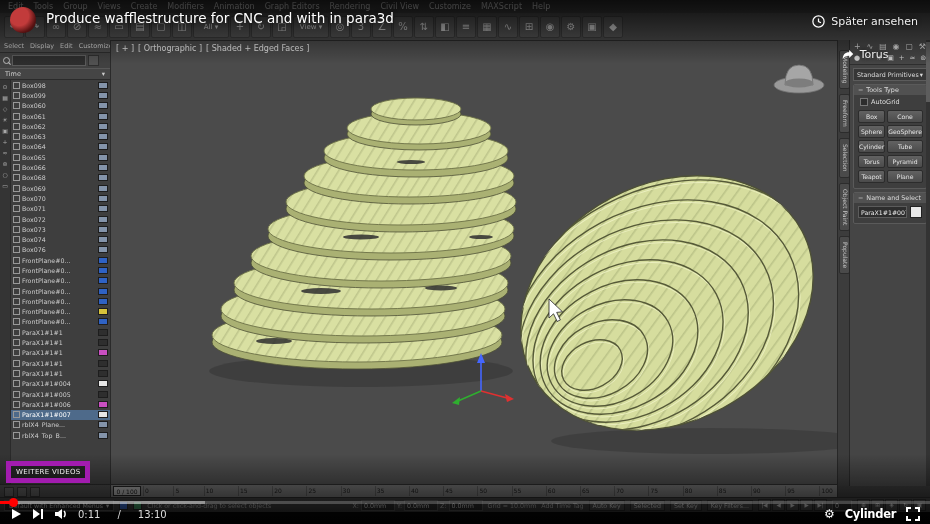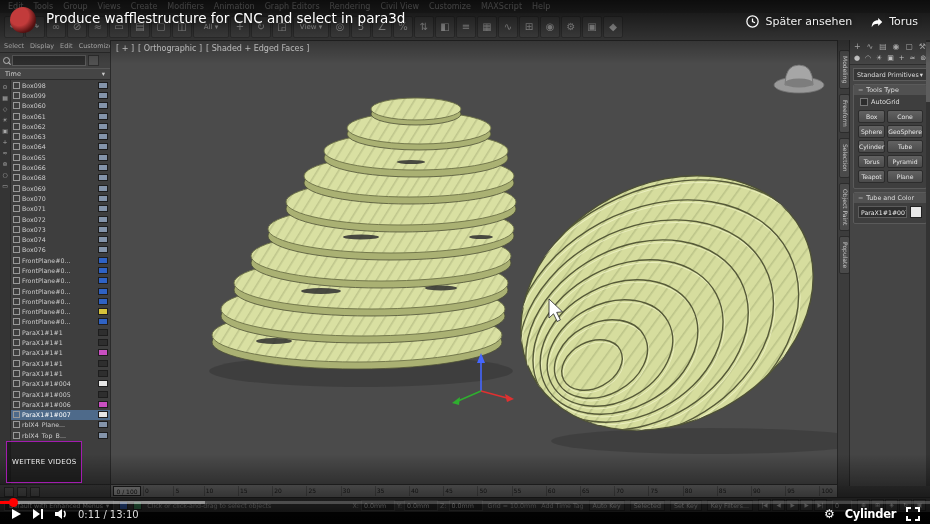--- a/index.html
+++ b/index.html
@@ -88,34 +88,34 @@
   .pb-icon,.nav-icon{width:11px;height:10px;background:#505050;border:1px solid #2c2c2c;display:inline-flex;
             align-items:center;justify-content:center;font-size:5.5px;color:#ddd;flex:none;}
   .bottom-black{position:absolute;left:0;right:0;bottom:0;height:12px;background:#060606;}
   
   .yt-top{position:absolute;left:0;top:0;right:0;height:64px;z-index:10;
           background:linear-gradient(rgba(0,0,0,.78),rgba(0,0,0,0));}
   .yt-avatar{position:absolute;left:10px;top:7px;width:26px;height:26px;border-radius:50%;
              background:radial-gradient(circle at 35% 35%,#c23b3b 0 40%,#571212 70%,#2a0808);}
   .yt-title{position:absolute;left:46px;top:10px;font-size:13.5px;color:#fff;text-shadow:0 0 4px rgba(0,0,0,.8);}
   .yt-actions{position:absolute;right:12px;top:14px;display:flex;gap:18px;align-items:center;color:#eee;
-              font-size:11px;text-shadow:0 0 4px rgba(0,0,0,.8);}
+              font-size:11px;text-shadow:0 0 4px rgba(0,0,0,.8);flex-direction:column;}
   .yt-action{display:flex;gap:5px;align-items:center;}
   .yt-bottom-grad{position:absolute;left:0;right:0;bottom:0;height:70px;z-index:9;
                   background:linear-gradient(rgba(0,0,0,0),rgba(0,0,0,.85));}
-  .more-videos{position:absolute;left:6px;bottom:41px;z-index:11;border:1px solid #a21caf;color:#eee;
-               background:rgba(15,15,15,.55);font-size:7px;padding:16px 5px;letter-spacing:.3px;}
+  .more-videos{position:absolute;left:6px;bottom:41px;z-index:11;border:5px solid #a21caf;color:#eee;
+               background:rgba(15,15,15,.55);font-size:7px;padding:2px 5px;letter-spacing:.3px;}
   .yt-progress{position:absolute;left:0;right:0;bottom:20px;height:3px;background:rgba(255,255,255,.22);z-index:12;}
   .yt-buffer{position:absolute;left:0;top:0;height:100%;background:rgba(255,255,255,.4);}
   .yt-played{position:absolute;left:0;top:0;height:100%;background:#f00;}
   .yt-knob{position:absolute;top:-3px;width:9px;height:9px;border-radius:50%;background:#f00;}
   .yt-controls{position:absolute;left:0;right:0;bottom:0;height:20px;z-index:12;display:flex;align-items:center;
                gap:10px;padding:0 10px;color:#fff;}
   .yt-ctrl{display:flex;align-items:center;justify-content:center;}
-  .yt-time{font-size:10px;color:#ddd;display:flex;gap:3px;}
+  .yt-time{font-size:10px;color:#ddd;display:flex;gap:17px;}
   .yt-spacer{flex:1;}
   .yt-logo{font-size:11.5px;font-weight:bold;color:#fff;letter-spacing:-.3px;text-shadow:0 1px 2px #000;}
   .gear-glyph{font-size:12px;line-height:12px;color:#fff;}
 </style>
 </head>
 <body>
 
 <div id="stage">
 
   <div class="max-ui">
@@ -529,21 +529,21 @@
             <div class="ot-btn">Tube</div>
             <div class="ot-btn">Torus</div>
             <div class="ot-btn">Pyramid</div>
             <div class="ot-btn">Teapot</div>
             <div class="ot-btn">Plane</div>
           </div>
       </div>
       <div class="rollout">
         <div class="rollout-header">
           <span>−</span>
-          <span>Tube and Color</span>
+          <span>Name and Select</span>
         </div>
         <div class="name-row">
           <span class="name-input">ParaX1#1#007</span>
           <span class="obj-color"></span>
         </div>
       </div>
       <div class="cp-scroll">
           <i></i>
         </div>
     </div>
@@ -613,21 +613,21 @@
           <span class="nav-icon">↻</span>
           <span class="nav-icon">▣</span>
         </span>
     </div>
 
     <div class="bottom-black"></div>
   </div>
 
   <div class="yt-top">
     <span class="yt-avatar"></span>
-    <span class="yt-title">Produce wafflestructure for CNC and select in para3d</span>
+    <span class="yt-title">Produce wafflestructure for CNC and with in para3d</span>
     <span class="yt-actions">
       <span class="yt-action">
         <svg width="15" height="15" viewBox="0 0 24 24">
           <circle cx="12" cy="12" r="9" fill="none" stroke="#fff" stroke-width="2"></circle>
           <path d="M12 7v5l4 2" stroke="#fff" stroke-width="2" fill="none"></path>
         </svg>
         <span>Später ansehen</span>
       </span>
       <span class="yt-action">
         <svg width="14" height="14" viewBox="0 0 24 24">

